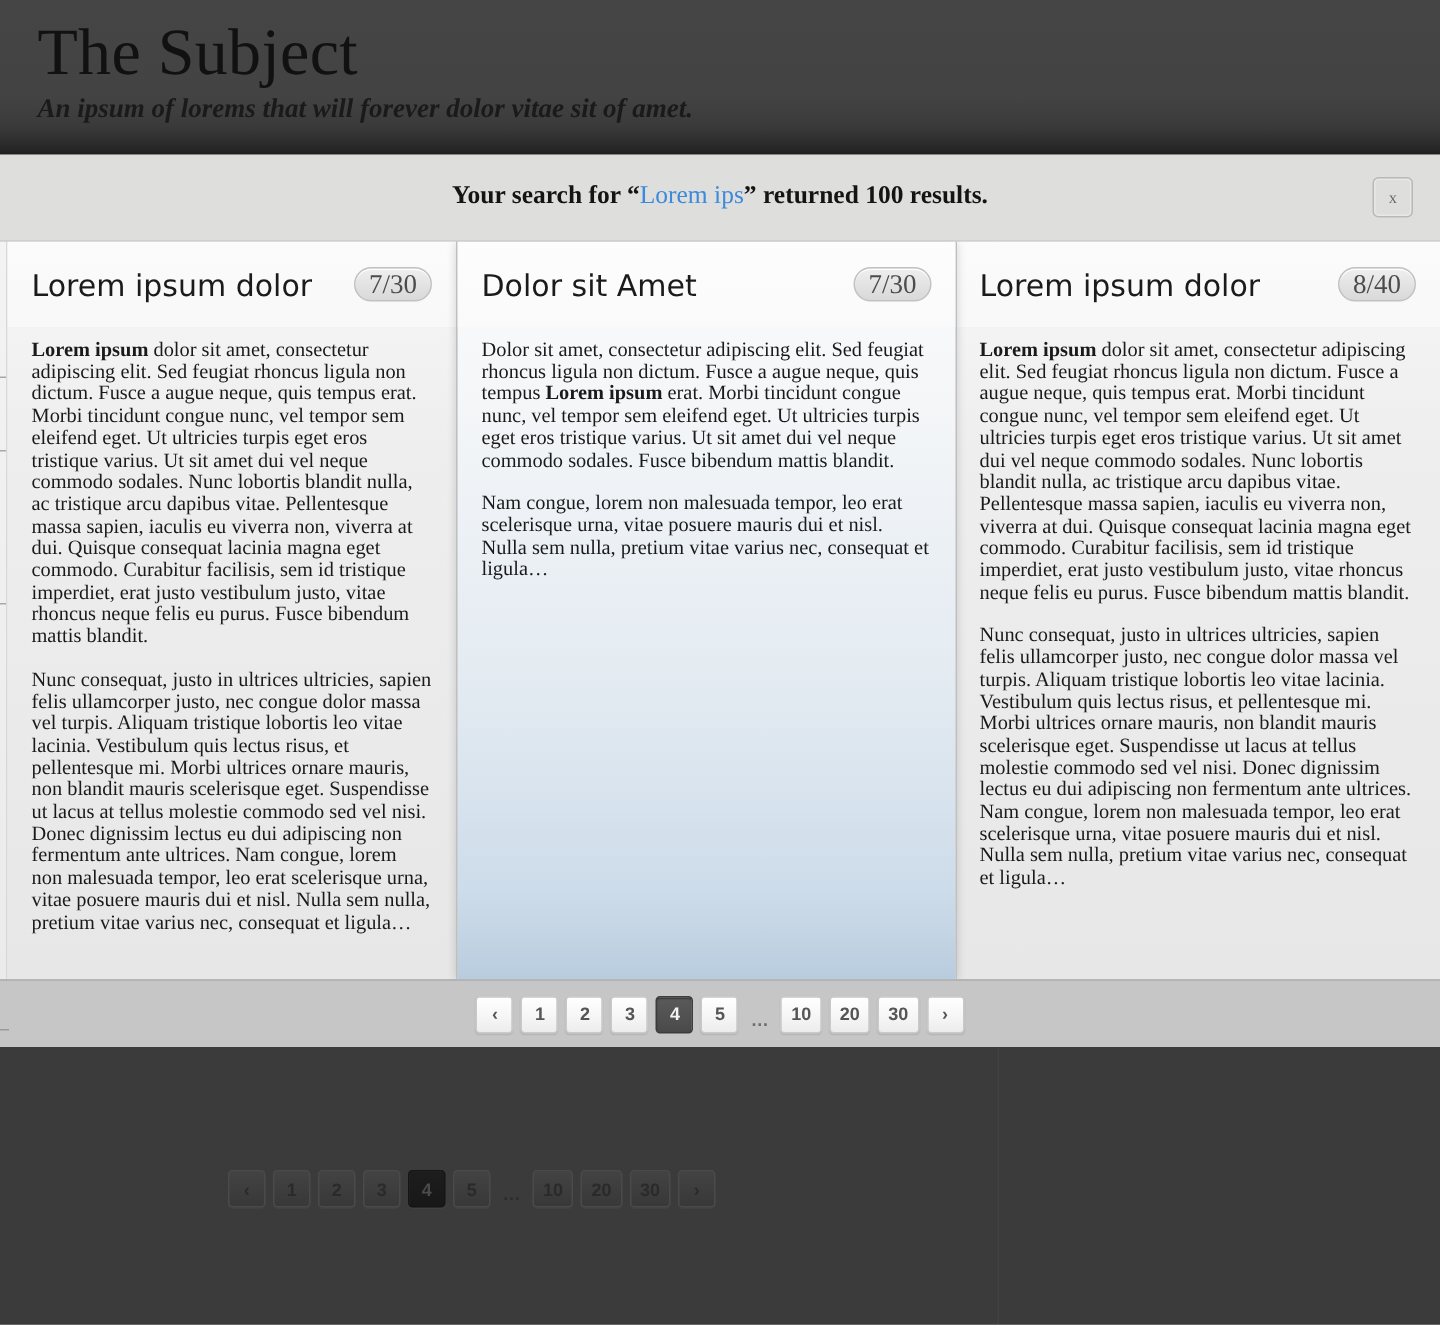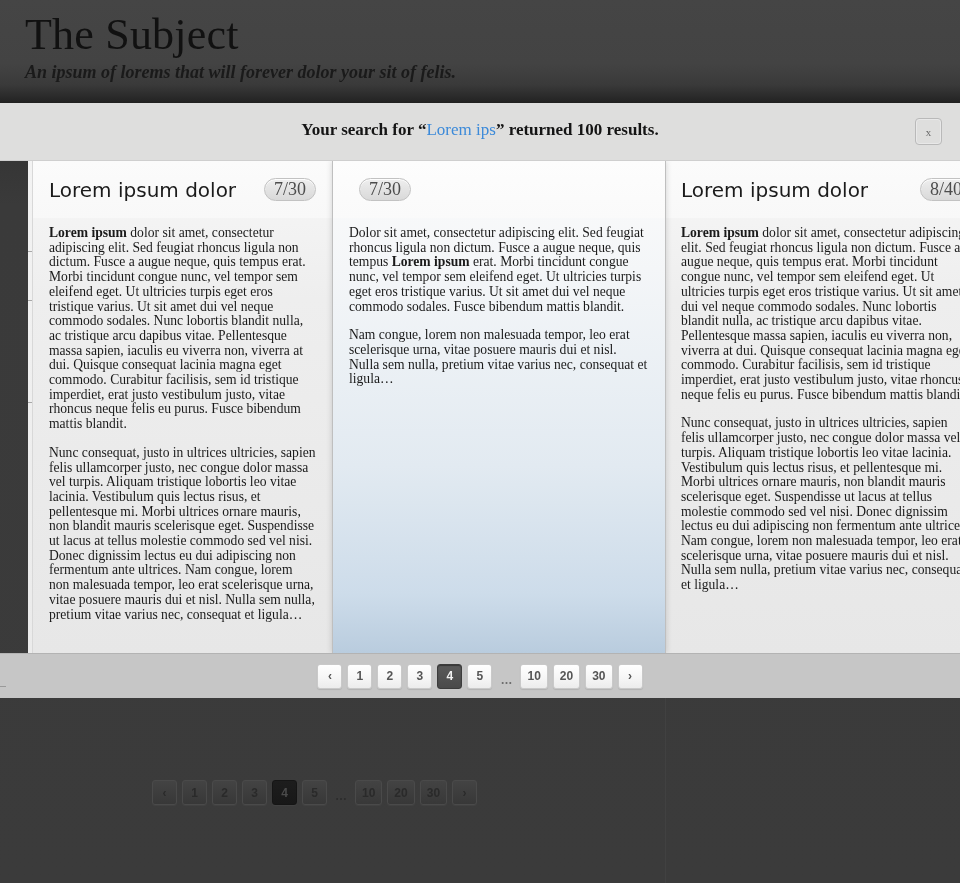--- a/index.html
+++ b/index.html
@@ -195,21 +195,20 @@
     color: #6a6a6a;
     cursor: pointer;
   }
 
   
   .results {
     position: relative;
     height: 492px;
     background: #efefef;
     overflow: hidden;
-    margin-left: 28px;
   }
   .card {
     position: absolute;
     top: 0;
     height: 492px;
     box-sizing: border-box;
     overflow: hidden;
   }
   .card.plain {
     background: linear-gradient(to bottom, #f7f7f7 0%, #eeeeee 28%, #e7e7e7 100%);
@@ -319,21 +318,21 @@
     background: #9a9a9a;
   }
 </style>
 </head>
 <body>
 
 <div id="page">
 
   <div class="site-header">
     <div class="site-title">The Subject</div>
-    <div class="site-tagline">An ipsum of lorems that will forever dolor your sit of felis.</div>
+    <div class="site-tagline">An ipsum of lorems that will forever dolor vitae sit of amet.</div>
   </div>
 
   <div class="page-body">
     <div class="page-col-divider d1"></div>
   </div>
 
   <div id="page-pager" class="pager dark">
     <div class="pg">‹</div>
     <div class="pg">1</div>
     <div class="pg">2</div>
@@ -371,20 +370,21 @@
         <div class="card-badge">7/30</div>
       </div>
       <div class="card-body">
         <p><b>Lorem ipsum</b><span> dolor sit amet, consectetur adipiscing elit. Sed feugiat rhoncus ligula non dictum. Fusce a augue neque, quis tempus erat. Morbi tincidunt congue nunc, vel tempor sem eleifend eget. Ut ultricies turpis eget eros tristique varius. Ut sit amet dui vel neque commodo sodales. Nunc lobortis blandit nulla, ac tristique arcu dapibus vitae. Pellentesque massa sapien, iaculis eu viverra non, viverra at dui. Quisque consequat lacinia magna eget commodo. Curabitur facilisis, sem id tristique imperdiet, erat justo vestibulum justo, vitae rhoncus neque felis eu purus. Fusce bibendum mattis blandit.</span></p>
         <p>Nunc consequat, justo in ultrices ultricies, sapien felis ullamcorper justo, nec congue dolor massa vel turpis. Aliquam tristique lobortis leo vitae lacinia. Vestibulum quis lectus risus, et pellentesque mi. Morbi ultrices ornare mauris, non blandit mauris scelerisque eget. Suspendisse ut lacus at tellus molestie commodo sed vel nisi. Donec dignissim lectus eu dui adipiscing non fermentum ante ultrices. Nam congue, lorem non malesuada tempor, leo erat scelerisque urna, vitae posuere mauris dui et nisl. Nulla sem nulla, pretium vitae varius nec, consequat et ligula…</p>
       </div>
     </div>
 
     <div class="card featured">
       <div class="card-head">
+        <div class="card-title">Dolor sit Amet</div>
         <div class="card-badge">7/30</div>
       </div>
       <div class="card-body">
         <p><span>Dolor sit amet, consectetur adipiscing elit. Sed feugiat rhoncus ligula non dictum. Fusce a augue neque, quis tempus </span><b>Lorem ipsum</b><span> erat. Morbi tincidunt congue nunc, vel tempor sem eleifend eget. Ut ultricies turpis eget eros tristique varius. Ut sit amet dui vel neque commodo sodales. Fusce bibendum mattis blandit.</span></p>
         <p> Nam congue, lorem non malesuada tempor, leo erat scelerisque urna, vitae posuere mauris dui et nisl. Nulla sem nulla, pretium vitae varius nec, consequat et ligula…</p>
       </div>
     </div>
 
     <div class="card plain c3">
       <div class="card-head">

